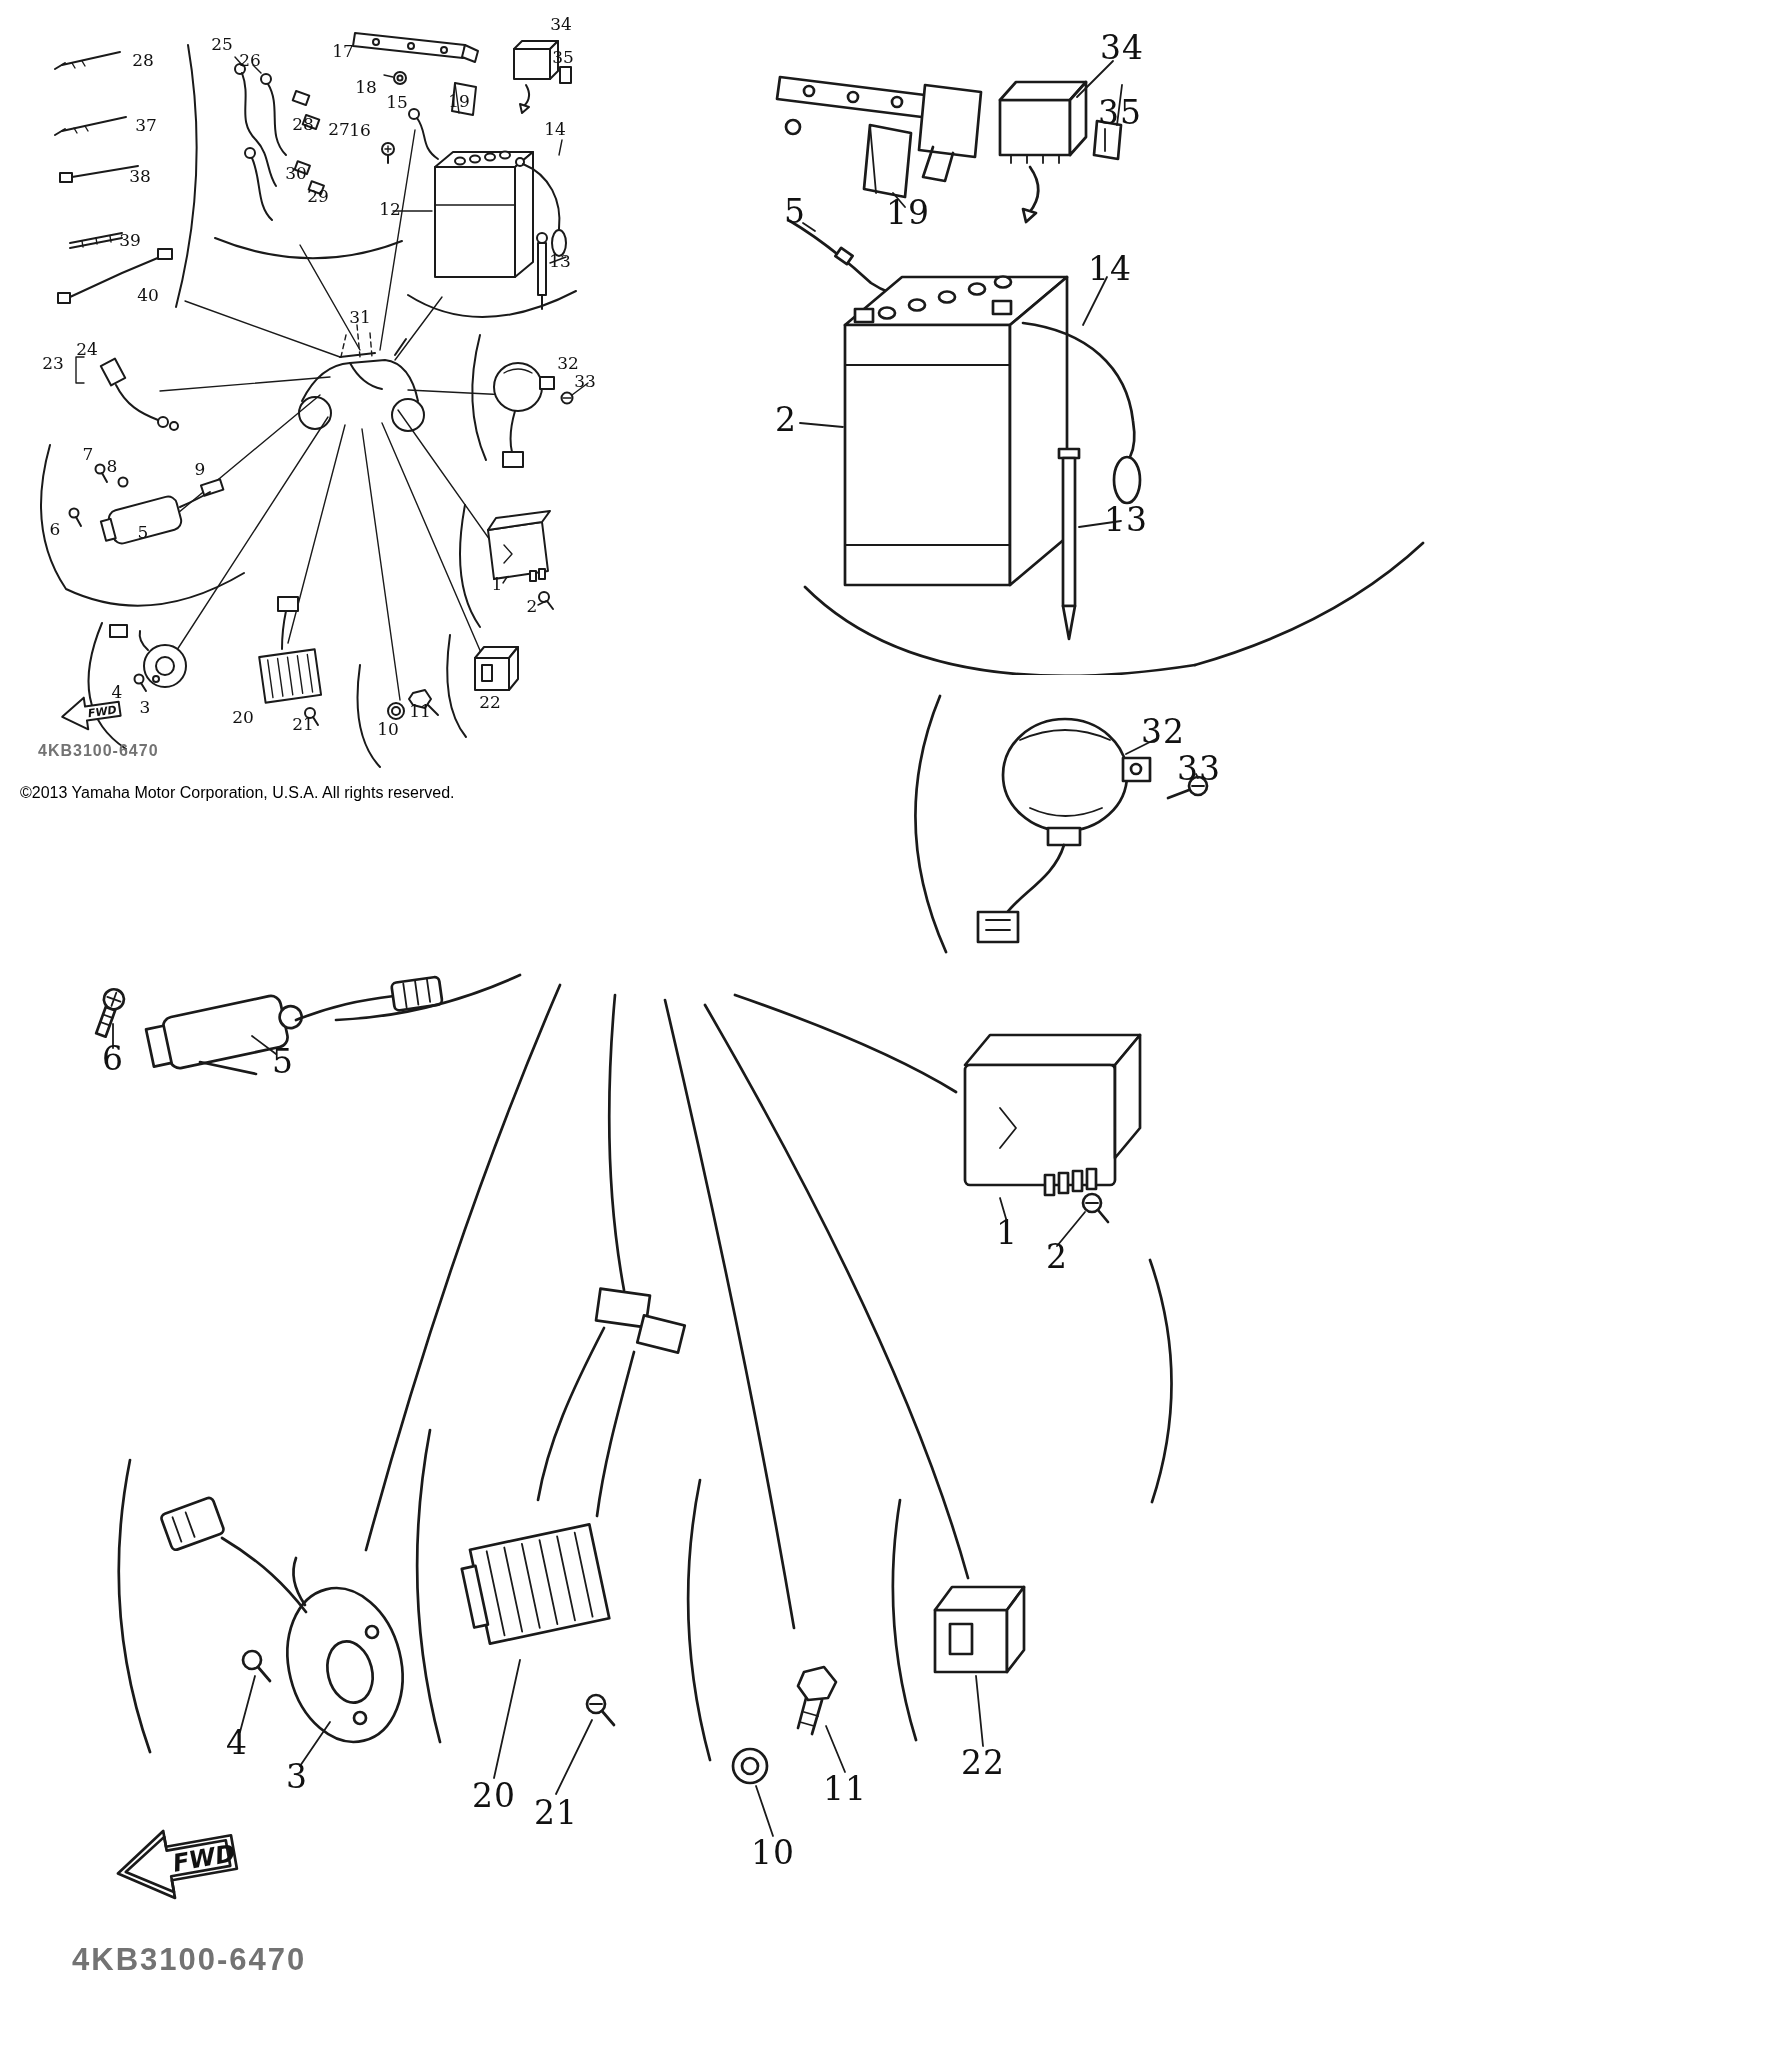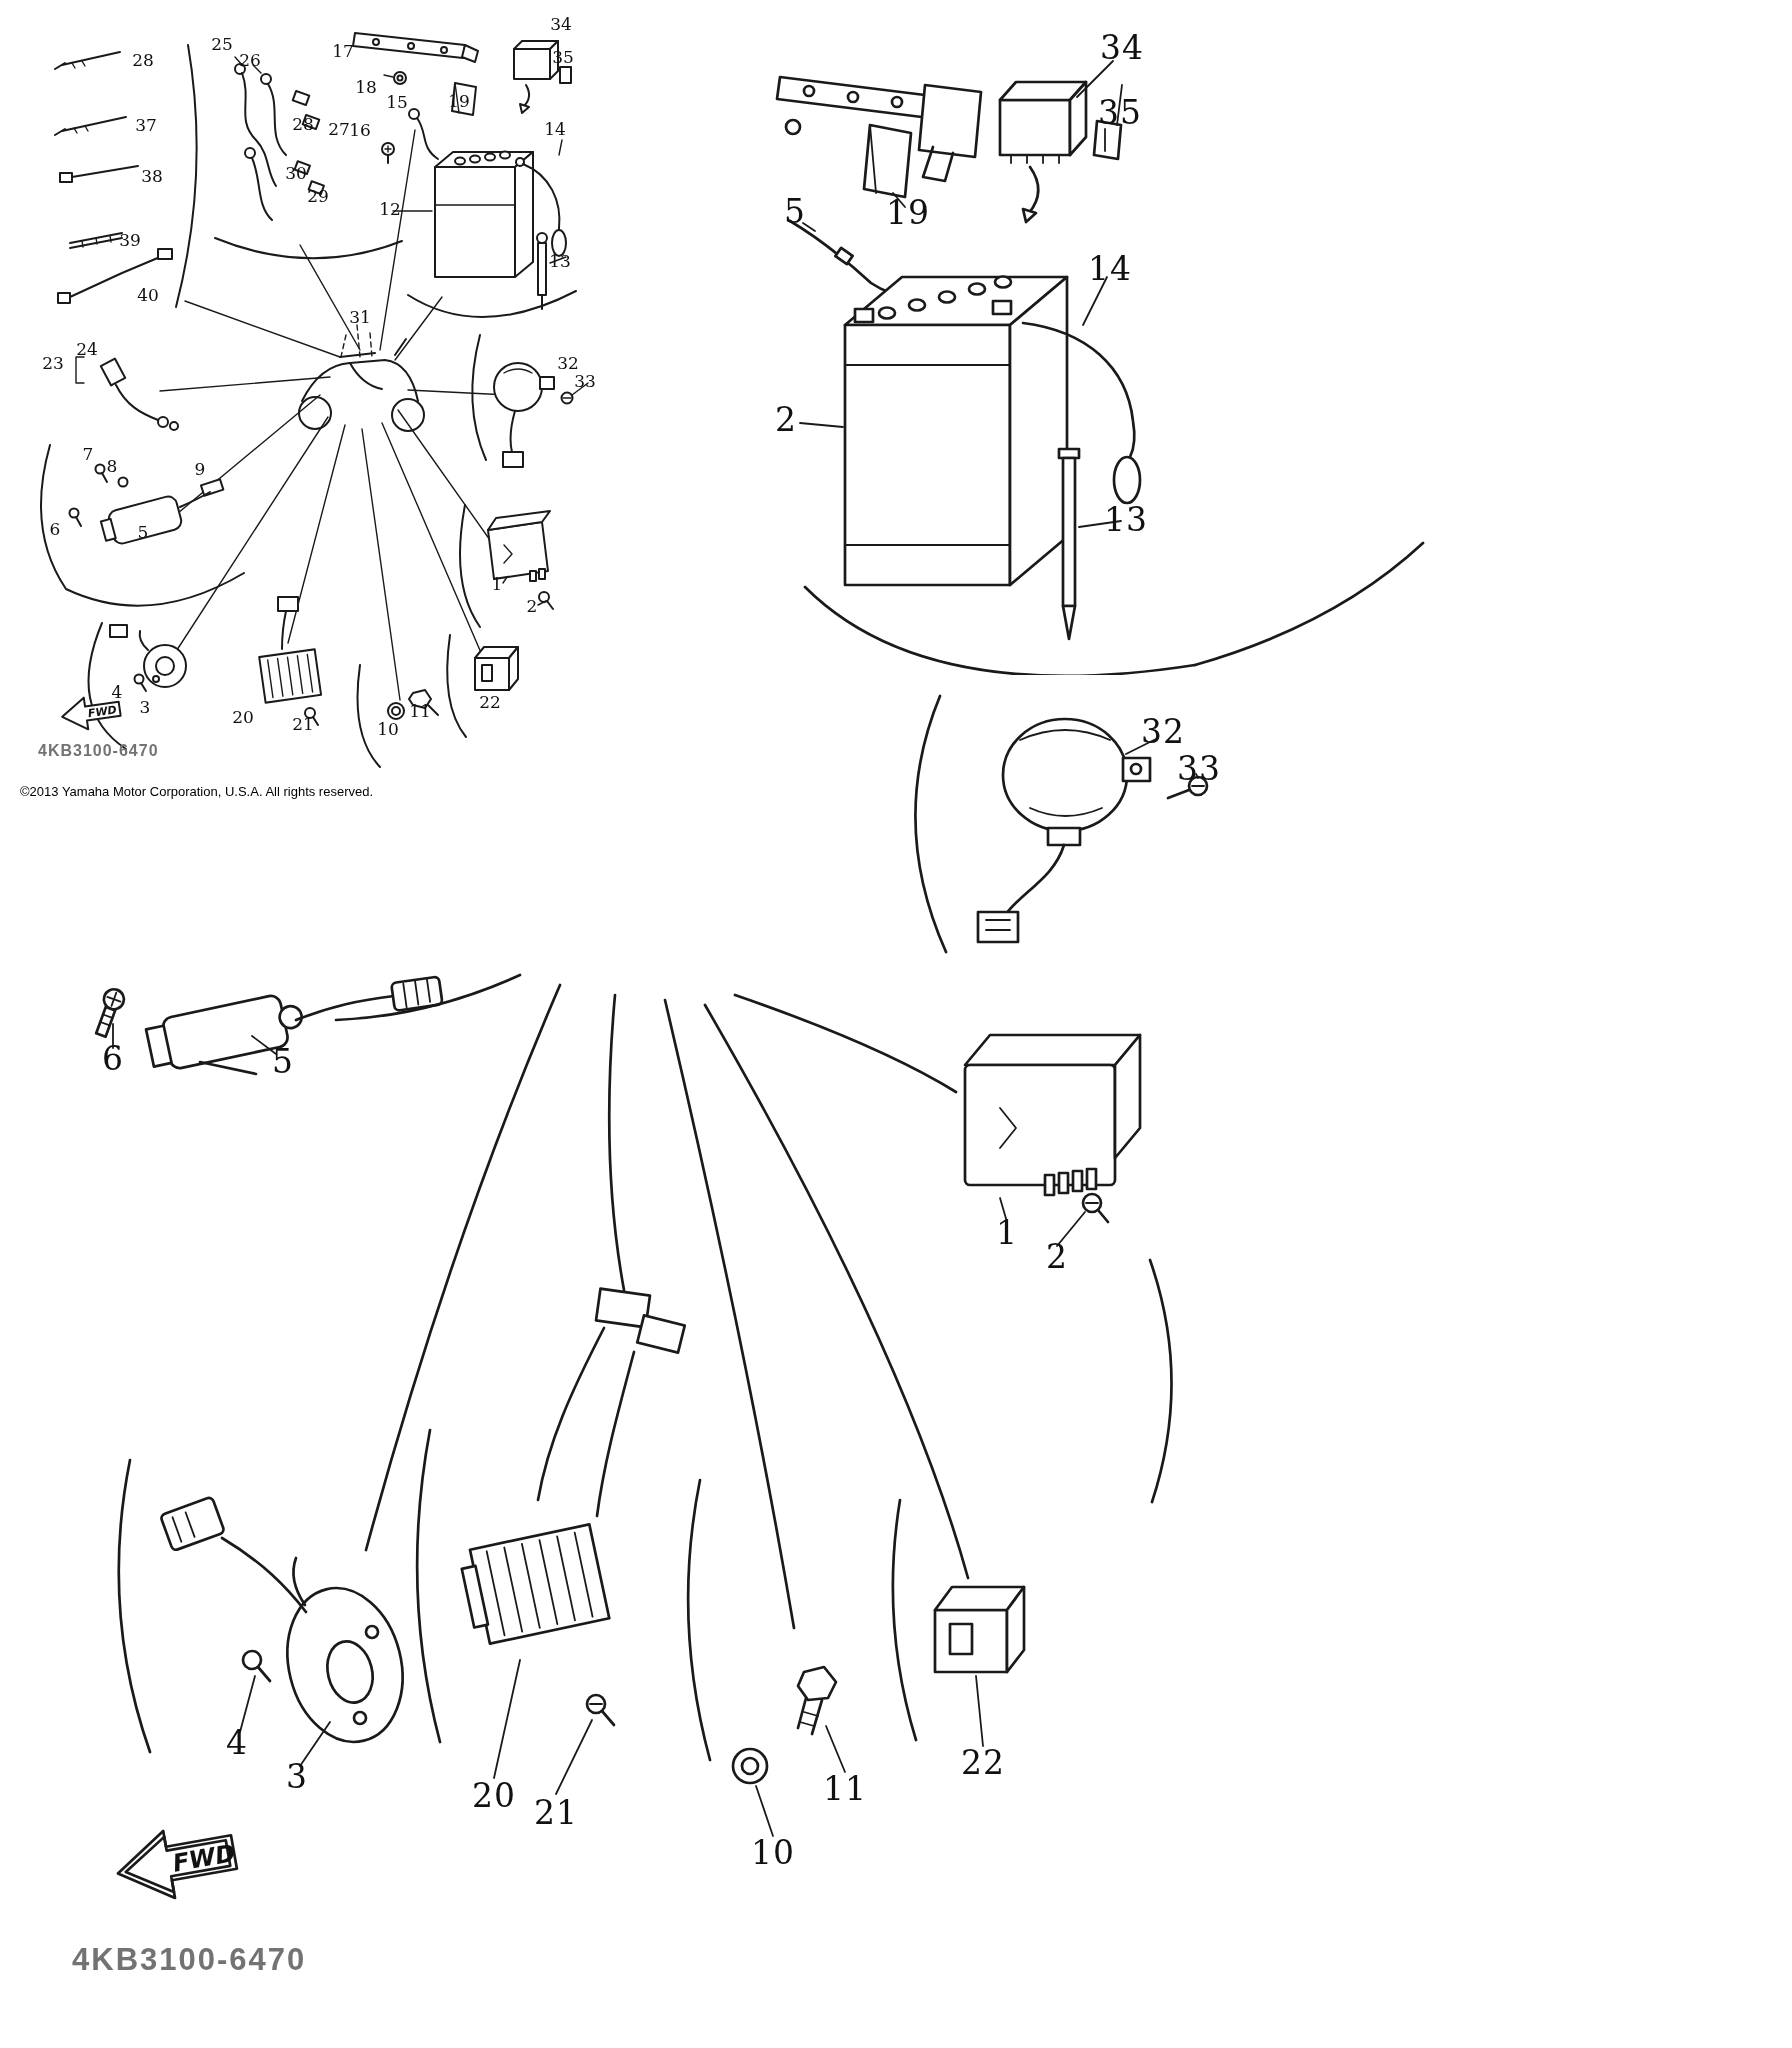--- a/index.html
+++ b/index.html
@@ -13,21 +13,21 @@
   #svg-battery .ln,#svg-battery .fw,
   #svg-flasher .ln,#svg-flasher .fw,
   #svg-bottom .ln,#svg-bottom .fw{stroke-width:2.7;}
   #svg-battery .thin,#svg-flasher .thin,#svg-bottom .thin{stroke-width:1.8;}
   .svgtext{font-family:"DejaVu Sans",sans-serif;font-style:italic;font-weight:bold;fill:#111;stroke:none;}
   .callout-layer{position:absolute;left:0;top:0;width:1792px;height:2048px;pointer-events:none;}
   .callout{position:absolute;transform:translate(-50%,-50%);color:#111;
            font-family:"DejaVu Serif",serif;white-space:nowrap;}
   .callout-layer.sm .callout{font-size:17px;}
   .callout-layer.lg .callout{font-size:33px;letter-spacing:1px;}
-  .copyright{position:absolute;left:20px;top:784px;font-size:13px;color:#000;}
+  .copyright{position:absolute;left:20px;top:784px;font-size:16px;color:#000;}
   .code{position:absolute;font-family:Liberation Sans, sans-serif;font-weight:bold;color:#737373;white-space:nowrap;}
   .code-sm{left:38px;top:742px;font-size:16px;letter-spacing:1px;}
   .code-lg{left:72px;top:1942px;font-size:31px;letter-spacing:2px;}
 </style>
 </head>
 <body>
 
 <div class="page">
 
   <svg id="svg-overview" style="left:10px;top:5px" width="760" height="830" viewBox="0 0 760 830">
@@ -460,21 +460,21 @@
     </g>
   </svg>
 
   <div class="copyright">©2013 Yamaha Motor Corporation, U.S.A. All rights reserved.</div>
   <div class="code code-sm">4KB3100-6470</div>
   <div class="code code-lg">4KB3100-6470</div>
 
   <div class="callout-layer sm">
       <div class="callout" style="left: 143px; top: 60px;">28</div>
       <div class="callout" style="left: 146px; top: 125px;">37</div>
-      <div class="callout" style="left: 152px; top: 176px; text-align: right;">38</div>
+      <div class="callout" style="left: 140px; top: 176px; text-align: right;">38</div>
       <div class="callout" style="left: 130px; top: 240px;">39</div>
       <div class="callout" style="left: 148px; top: 295px;">40</div>
       <div class="callout" style="left: 222px; top: 44px;">25</div>
       <div class="callout" style="left: 250px; top: 60px;">26</div>
       <div class="callout" style="left: 303px; top: 124px;">28</div>
       <div class="callout" style="left: 339px; top: 129px;">27</div>
       <div class="callout" style="left: 296px; top: 173px;">30</div>
       <div class="callout" style="left: 318px; top: 196px;">29</div>
       <div class="callout" style="left: 343px; top: 51px;">17</div>
       <div class="callout" style="left: 366px; top: 71px; margin-top: 16px;">18</div>

